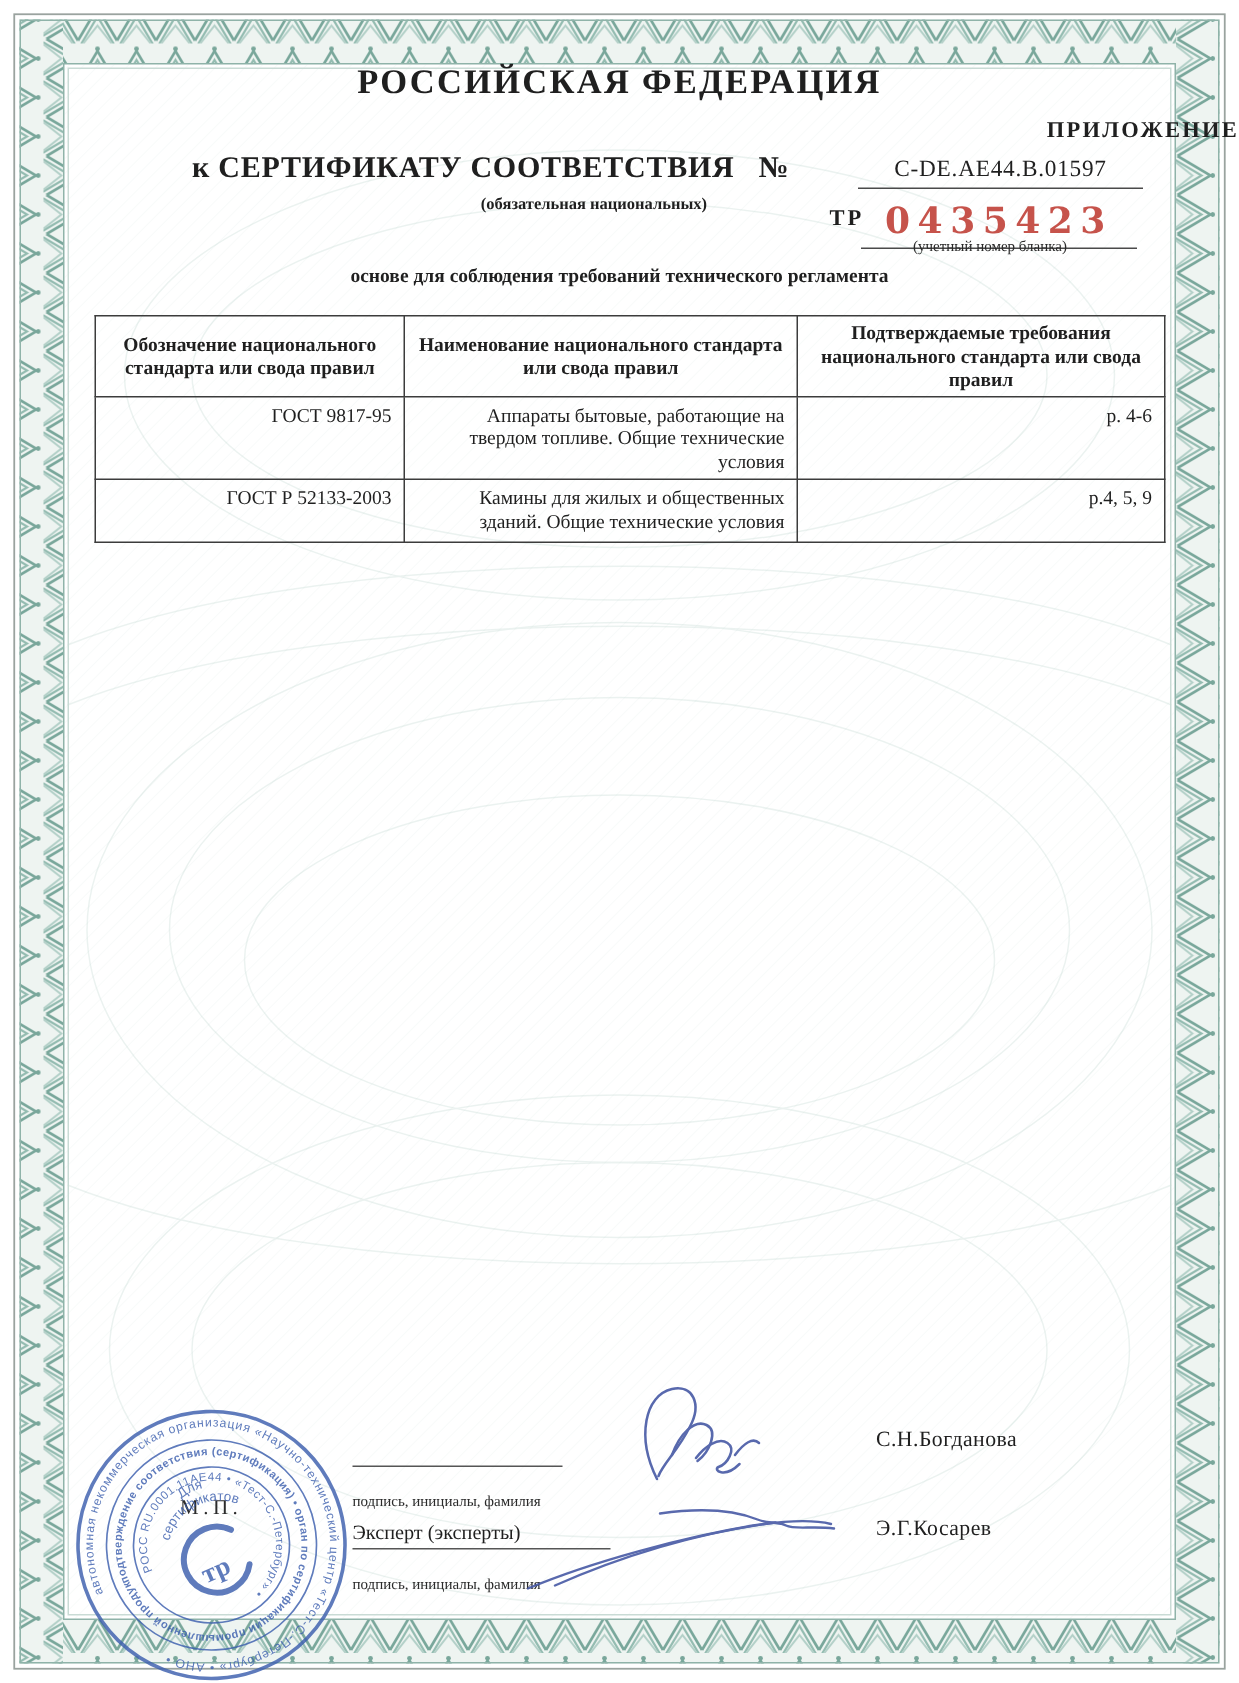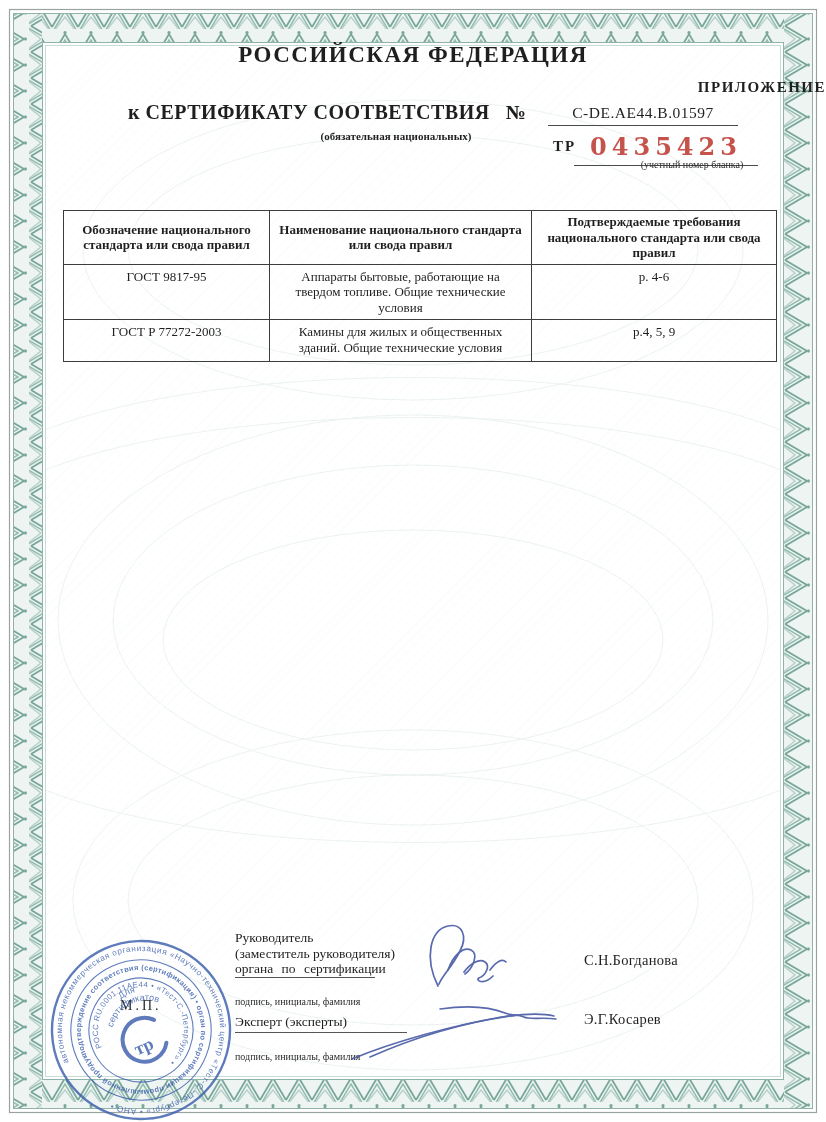--- a/index.html
+++ b/index.html
@@ -9,33 +9,33 @@
     margin:0 auto;
   }
   .bg{position:absolute;left:0;top:0;z-index:0;}
   .content{position:absolute;left:0;top:0;width:826px;height:1122px;z-index:1;}
   .abs{position:absolute;}
   .ctr{text-align:center;width:100%;left:0;}
   .country-title{top:42px;font-size:23px;font-weight:bold;letter-spacing:1.5px;}
   .doc-type{top:79px;font-size:15px;font-weight:bold;letter-spacing:1.5px;text-align:right;}
   .cert-line{top:101px;left:128px;font-size:20px;font-weight:bold;letter-spacing:.5px;font-family:Liberation Serif, serif;}
   .cert-line .nosign{margin-left:16px;}
-  .cert-number{top:104px;left:548px;width:190px;text-align:center;font-size:15.5px;
+  .cert-number{top:104px;left:572px;width:190px;text-align:center;font-size:15.5px;
     padding-bottom:3px;border-bottom:1.5px solid #4a4a4a;letter-spacing:.5px;}
   .cert-subtitle{top:130px;left:286px;width:220px;text-align:center;font-size:11px;font-weight:bold;}
   .tr-label{top:138px;left:553px;font-size:15px;font-weight:bold;letter-spacing:2px;}
   .blank-number{top:132px;left:574px;width:184px;text-align:center;
     font-family:"DejaVu Serif", serif;font-size:24px;font-weight:bold;letter-spacing:5px;
     color:#c6534b;padding-bottom:4px;border-bottom:1.5px solid #4a4a4a;}
-  .blank-caption{top:159px;left:600px;width:184px;text-align:center;font-size:10px;color:#2a2a2a;}
+  .blank-caption{top:159px;left:568px;width:184px;text-align:center;font-size:10px;color:#2a2a2a;}
   .intro{top:176px;font-size:13px;font-weight:bold;line-height:16px;}
   .std-table{position:absolute;left:63px;top:210px;width:713px;border-collapse:collapse;table-layout:fixed;}
   .std-table th,.std-table td{border:1.6px solid #3c3c3c;font-size:13px;line-height:15.5px;}
   .std-table th{font-weight:bold;text-align:center;vertical-align:middle;padding:3px 6px;height:46px;}
-  .std-table td{vertical-align:top;text-align:center;padding:4px 8px;}
+  .std-table td{vertical-align:top;text-align:right;padding:4px 8px;}
   .row-tall td{height:42px;}
   .row-short td{height:33px;}
   .sig-role{left:235px;font-size:13.5px;line-height:15.5px;}
   .sig-role .justify{word-spacing:5px;}
   .sig-underline{border-bottom:1px solid #555;height:0;}
   .sig-caption{font-size:10px;color:#2b2b2b;margin-top:16px;}
   .sig-name{font-size:14.5px;letter-spacing:.3px;}
   .mp-label{left:120px;top:998px;font-size:14px;letter-spacing:3px;color:#2b2b2b;}
   .stamp-svg{position:absolute;left:41px;top:930px;}
   .autograph{position:absolute;}
@@ -104,20 +104,21 @@
       <span>к СЕРТИФИКАТУ СООТВЕТСТВИЯ</span><span class="nosign">№</span>
     </div>
     <div class="abs cert-number">C-DE.AE44.B.01597</div>
     <div class="abs cert-subtitle">(обязательная национальных)</div>
 
     <div class="abs tr-label">ТР</div>
     <div class="abs blank-number">0435423</div>
     <div class="abs blank-caption">(учетный номер бланка)</div>
 
     <div class="abs ctr intro">
+      <div>основе для соблюдения требований технического регламента</div>
     </div>
 
     <table class="std-table">
       <colgroup>
           <col style="width:206px">
           <col style="width:262px">
           <col style="width:245px">
         </colgroup>
       <thead>
         <tr>
@@ -126,32 +127,27 @@
           <th>Подтверждаемые требования национального стандарта или свода правил</th>
         </tr>
       </thead>
       <tbody>
         <tr class="row-tall">
           <td>ГОСТ 9817-95</td>
           <td>Аппараты бытовые, работающие на твердом топливе. Общие технические условия</td>
           <td>р. 4-6</td>
         </tr>
         <tr class="row-short">
-          <td>ГОСТ Р 77272-2003</td>
+          <td>ГОСТ Р 52133-2003</td>
           <td>Камины для жилых и общественных зданий. Общие технические условия</td>
           <td>р.4, 5, 9</td>
         </tr>
       </tbody>
     </table>
 
-    <div class="abs sig-role" style="top:930px;">
-      <div>Руководитель</div>
-      <div>(заместитель руководителя)</div>
-      <div class="justify">органа по сертификации</div>
-    </div>
     <div class="abs sig-underline" style="left:235px;top:977px;width:140px;"></div>
     <div class="abs sig-caption" style="left:235px;top:980px;">подпись, инициалы, фамилия</div>
     <div class="abs sig-name" style="left:584px;top:952px;">С.Н.Богданова</div>
 
     <div class="abs sig-role" style="top:1014px;">Эксперт (эксперты)</div>
     <div class="abs sig-underline" style="left:235px;top:1032px;width:172px;"></div>
     <div class="abs sig-caption" style="left:235px;top:1035px;">подпись, инициалы, фамилия</div>
     <div class="abs sig-name" style="left:584px;top:1011px;text-align:right;">Э.Г.Косарев</div>
 
     <svg class="autograph" style="left:410px;top:918px;" width="110" height="80" viewBox="0 0 110 80">

